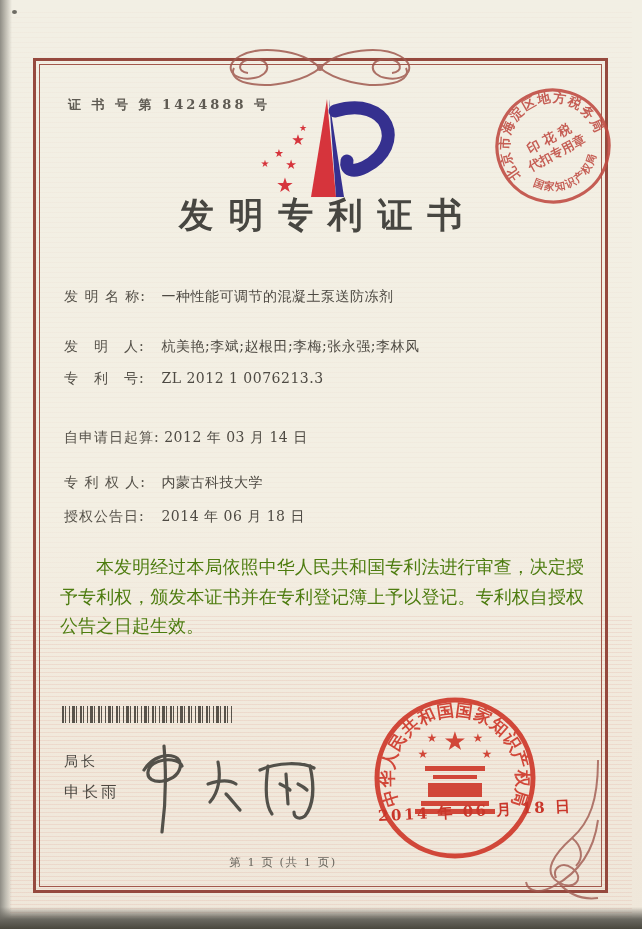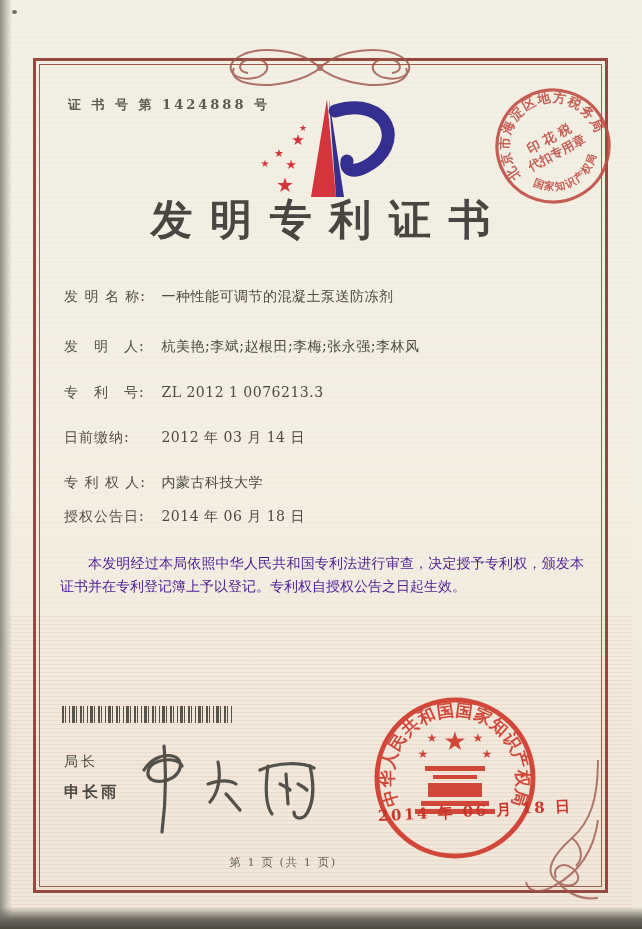--- a/index.html
+++ b/index.html
@@ -42,53 +42,53 @@
   }
   .flourish{position:absolute;color:#a05a50;}
   
   .cert-no{
     position:absolute;left:68px;top:96px;
     font-size:13px;letter-spacing:3px;color:#5e5a52;font-weight:bold;
   }
   .logo{position:absolute;left:243px;top:93px;}
   .title{
     position:absolute;left:33px;width:575px;top:192px;
-    text-align:center;font-size:42px;font-weight:bold;
+    text-align:center;font-size:35px;font-weight:bold;
     letter-spacing:0.42em;text-indent:0.42em;color:#474641;
   }
   
   .tax-stamp{position:absolute;left:481px;top:74px;opacity:0.88;}
   
   .field-row{
     position:absolute;left:64px;width:520px;
     font-size:14px;color:#56524a;white-space:nowrap;
   }
   .field-row .lbl{display:inline-block;min-width:93px;letter-spacing:1px;}
   .field-row .val{color:#4e4a43;letter-spacing:0.5px;text-align:right;}
   
   .body-text{
     position:absolute;left:60px;top:552px;width:524px;
-    font-size:14px;line-height:1.64;color:#4c1d95;
+    font-size:18px;line-height:1.64;color:#4d7c0f;
     text-align:justify;
   }
   .body-text p{margin:0;text-indent:2em;}
   
   .barcode{
     position:absolute;left:62px;top:706px;width:172px;height:17px;
     background:repeating-linear-gradient(90deg,
       #37332c 0 2px,transparent 2px 3px,
       #37332c 3px 4px,transparent 4px 7px,
       #37332c 7px 8px,transparent 8px 10px,
       #37332c 10px 13px,transparent 13px 14px,
       #37332c 14px 15px,transparent 15px 18px);
     opacity:0.82;
   }
   
   .sig-title{position:absolute;left:64px;top:753px;font-size:14px;letter-spacing:3px;color:#4d4943;}
-  .sig-name{position:absolute;left:64px;top:782px;font-size:15.5px;letter-spacing:3px;color:#4d4943;font-weight:bold;}
+  .sig-name{position:absolute;left:64px;top:782px;font-size:15.5px;letter-spacing:3px;color:#4d4943;}
   .sig-script{position:absolute;left:122px;top:740px;}
   
   .seal{position:absolute;left:355px;top:678px;opacity:0.92;}
   .seal-date{
     position:absolute;left:378px;top:802px;
     font-size:15px;font-weight:bold;letter-spacing:2.5px;
     color:#c9362a;transform:rotate(-3deg);
   }
   .footer{
     position:absolute;left:33px;width:500px;top:855px;
@@ -157,26 +157,26 @@
 <div class="title">发明专利证书</div>
 
 <div class="field-row" style="top:288px">
   <span class="lbl">发 明 名 称:</span>
   <span class="val">一种性能可调节的混凝土泵送防冻剂</span>
 </div>
 <div class="field-row" style="top:338px">
   <span class="lbl">发　明　人:</span>
   <span class="val">杭美艳;李斌;赵根田;李梅;张永强;李林风</span>
 </div>
-<div class="field-row" style="top:384px">
+<div class="field-row" style="top:370px">
   <span class="lbl">专　利　号:</span>
   <span class="val">ZL 2012 1 0076213.3</span>
 </div>
 <div class="field-row" style="top:429px">
-  <span class="lbl">日前缴纳:</span>
+  <span class="lbl">自申请日起算:</span>
   <span class="val">2012 年 03 月 14 日</span>
 </div>
 <div class="field-row" style="top:474px">
   <span class="lbl">专 利 权 人:</span>
   <span class="val">内蒙古科技大学</span>
 </div>
 <div class="field-row" style="top:508px">
   <span class="lbl">授权公告日:</span>
   <span class="val">2014 年 06 月 18 日</span>
 </div>

